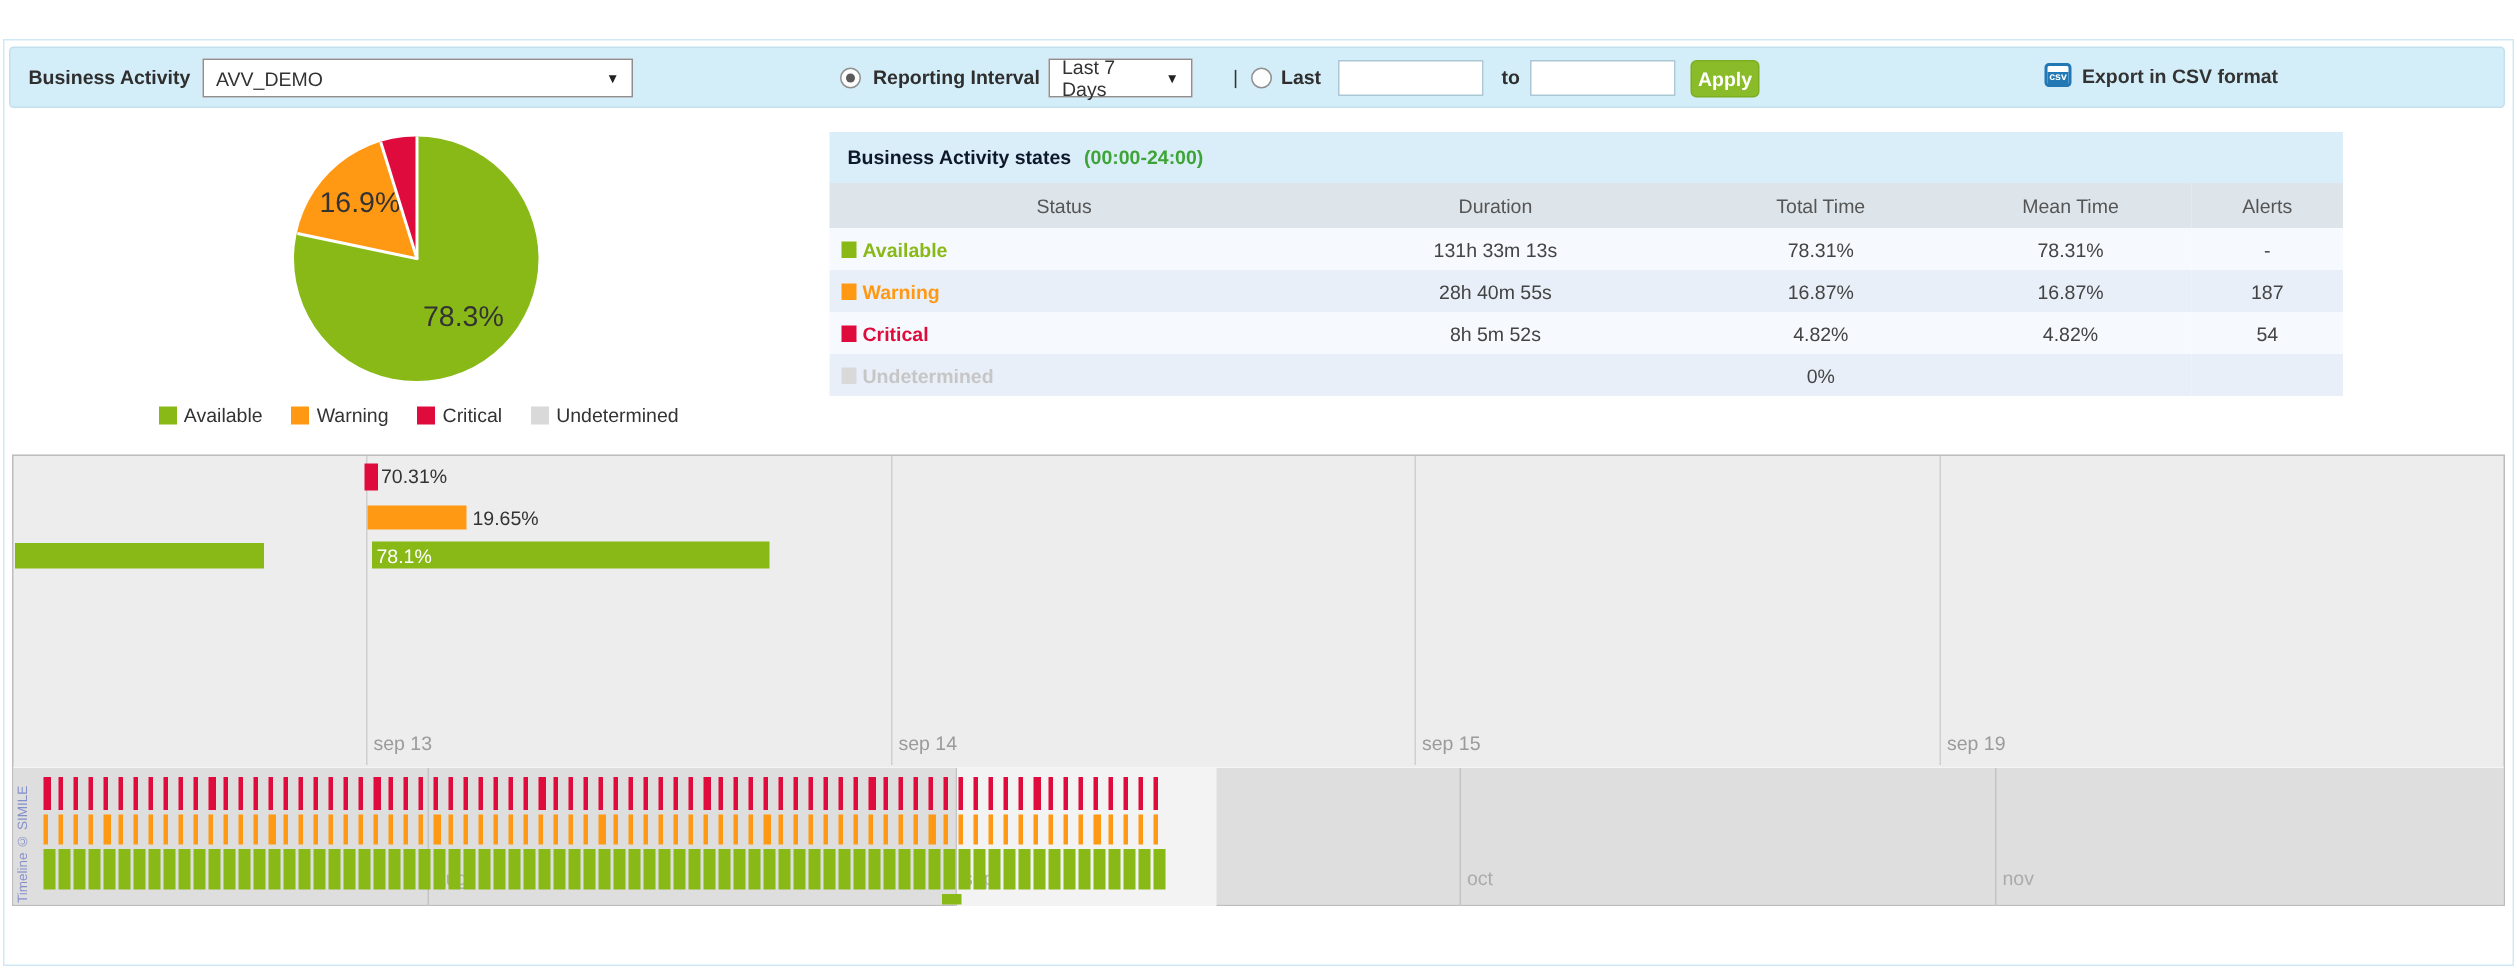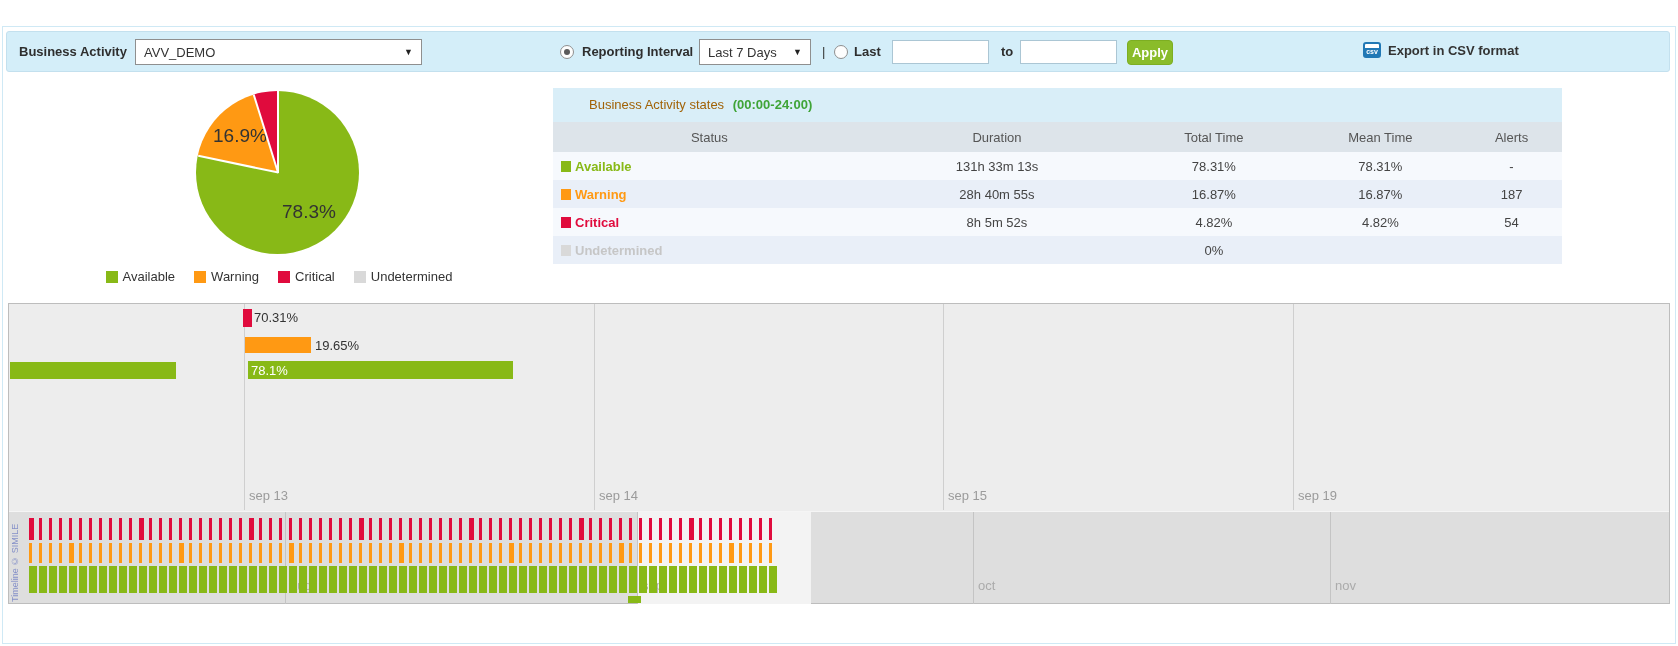--- a/index.html
+++ b/index.html
@@ -37,21 +37,21 @@
   .pie{position:absolute;left:196px;top:91px;width:163px;height:163px;border-radius:50%;}
   .pie-sep{position:absolute;left:50%;top:0;width:2px;height:50%;margin-left:-1px;background:#fff;transform-origin:50% 100%;}
   .pie-label{position:absolute;font-size:19px;color:#333;}
   .legend{position:absolute;left:0;top:269px;width:558px;display:flex;justify-content:center;gap:19px;font-size:13px;color:#333;}
   .legend .item{display:flex;align-items:center;}
   .legend .sq{width:12px;height:12px;margin-right:5px;display:inline-block;}
 
   
   .states{position:absolute;left:553px;top:88px;width:1009px;font-size:13px;color:#444;}
   .states .title-bar{background:#d9eef8;height:34px;line-height:34px;padding-left:12px;}
-  .states .title-bar .t1{font-weight:normal;color:#a16207;margin-left:24px;}
+  .states .title-bar .t1{font-weight:bold;color:#0f172a;}
   .states .title-bar .t2{font-weight:bold;color:#3fa437;margin-left:5px;}
   table.st{width:100%;border-collapse:collapse;table-layout:fixed;}
   table.st th{background:#dde4ea;color:#555;font-weight:normal;height:28px;text-align:center;}
   table.st td{height:26px;text-align:center;}
   table.st tr.r0{background:#f6f9fd;}
   table.st tr.r1{background:#e9eff8;}
   table.st td.status-cell{text-align:left;padding-left:8px;}
   .st-sq{display:inline-block;width:10px;height:11px;margin-right:4px;vertical-align:-1px;}
   .st-name{font-weight:bold;}
   table.st tr.total{background:#d6d9ee;color:#555;}
@@ -81,21 +81,21 @@
 
   <div class="toolbar">
     <span class="abs bold" style="left:12px;top:12px;">Business Activity</span>
     <div class="abs select" style="left:128px;top:7px;width:287px;">
       <span>AVV_DEMO</span>
       <span class="caret">▼</span>
     </div>
 
     <span class="abs radio checked" style="left:553px;top:13px;"></span>
     <span class="abs bold" style="left:575px;top:12px;">Reporting Interval</span>
-    <div class="abs select" style="left:692px;top:7px;width:112px;">
+    <div class="abs select" style="left:692px;top:7px;width:96px;">
       <span>Last 7 Days</span>
       <span class="caret">▼</span>
     </div>
     <span class="abs" style="left:815px;top:12px;color:#333;">|</span>
     <span class="abs radio" style="left:827px;top:13px;"></span>
     <span class="abs bold" style="left:847px;top:12px;">Last</span>
     <input class="abs tb-input" style="left: 885px; top: 8px;" value="">
     <span class="abs bold" style="left:994px;top:12px;">to</span>
     <input class="abs tb-input" style="left: 1013px; top: 8px;" value="">
     <button class="apply-btn">Apply</button>

